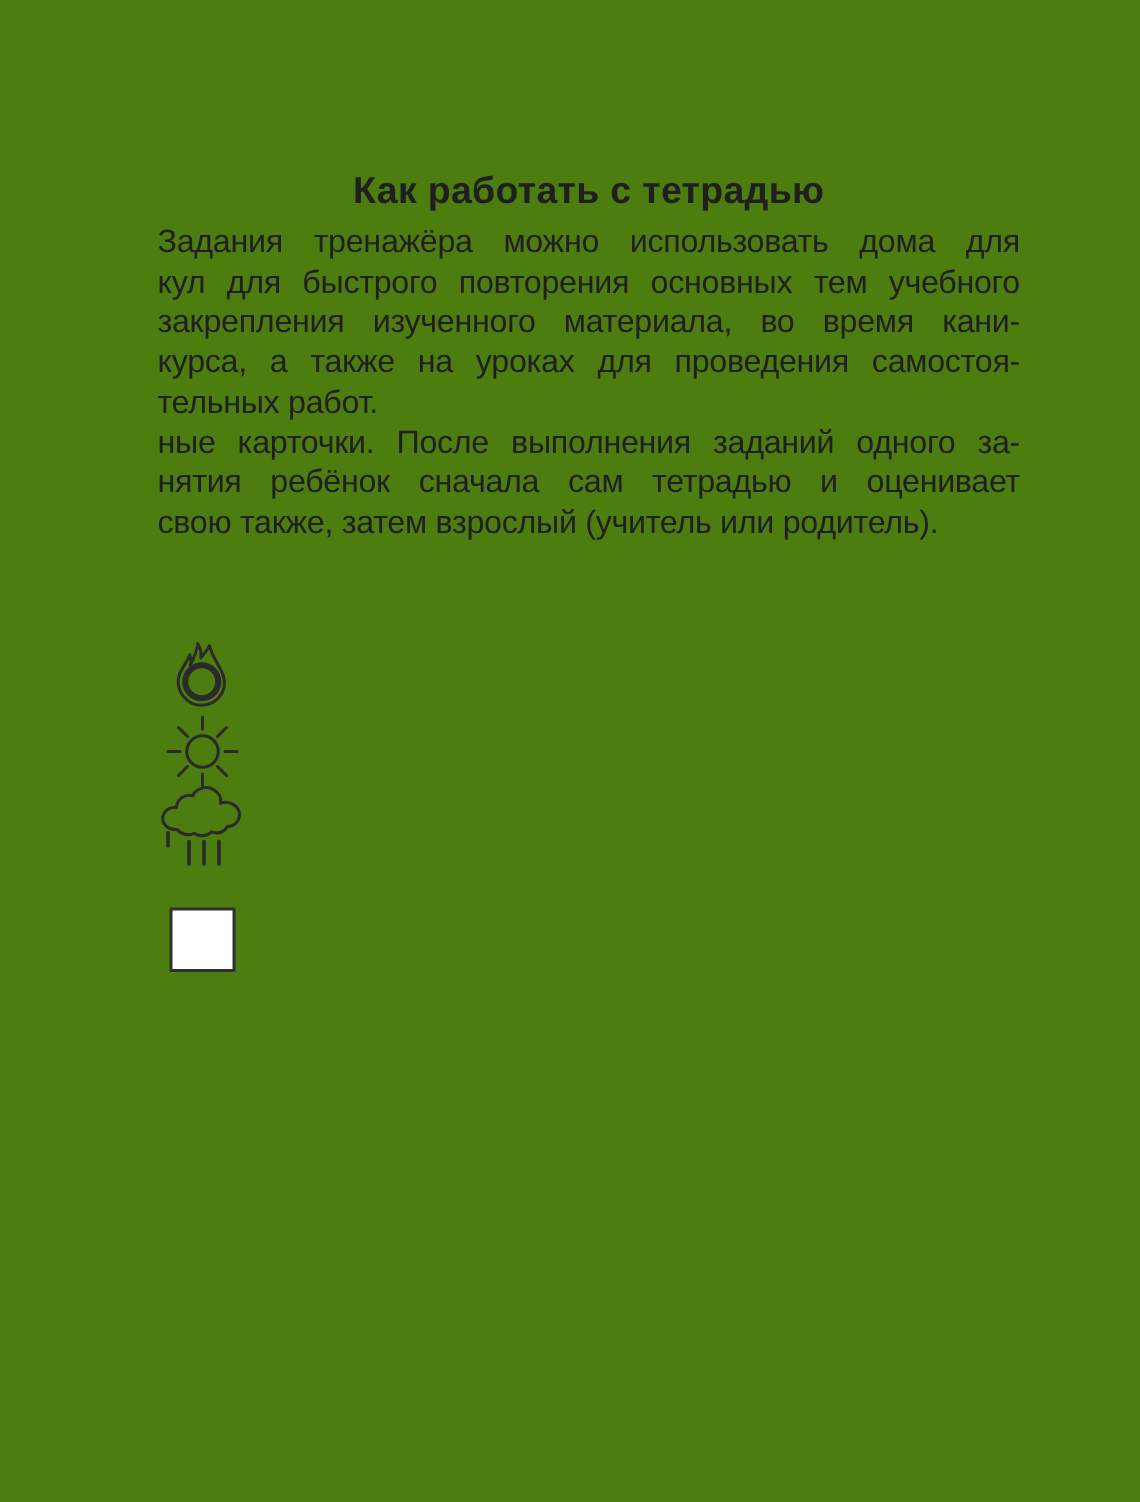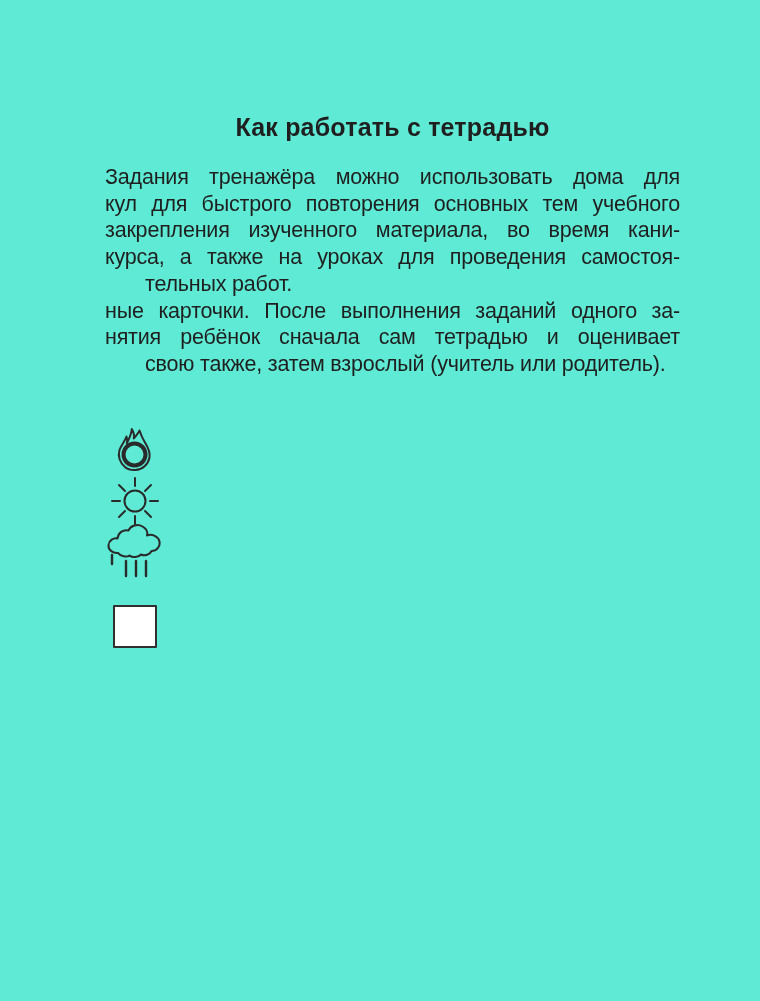--- a/index.html
+++ b/index.html
@@ -4,53 +4,52 @@
 <style>
   html, body {
     margin: 0;
     padding: 0;
     background: #ffffff;
   }
   .page {
     position: relative;
     width: 760px;
     height: 1001px;
-    background: #5eead4;
+    background: #4d7c0f;
     overflow: hidden;
     font-family: "Liberation Sans", sans-serif;
     color: #1f1f1f;
   }
   .title {
     position: absolute;
     left: 105px;
     top: 112px;
     width: 575px;
     text-align: center;
     font-size: 25px;
     font-weight: bold;
     line-height: 30px;
     letter-spacing: 0.2px;
   }
   .body-text {
     position: absolute;
     left: 105px;
-    top: 164px;
+    top: 148px;
     width: 575px;
     font-size: 21.5px;
     line-height: 26.7px;
     letter-spacing: -0.2px;
   }
   .tline {
     text-align: justify;
     text-align-last: justify;
     white-space: normal;
   }
   .tline.tline-last {
     text-align-last: left;
-    margin-left: 40px;
   }
   .icon-abs {
     position: absolute;
   }
   .legend-label {
     position: absolute;
     font-size: 19px;
     line-height: 27px;
     letter-spacing: 0.5px;
     color: #262626;

